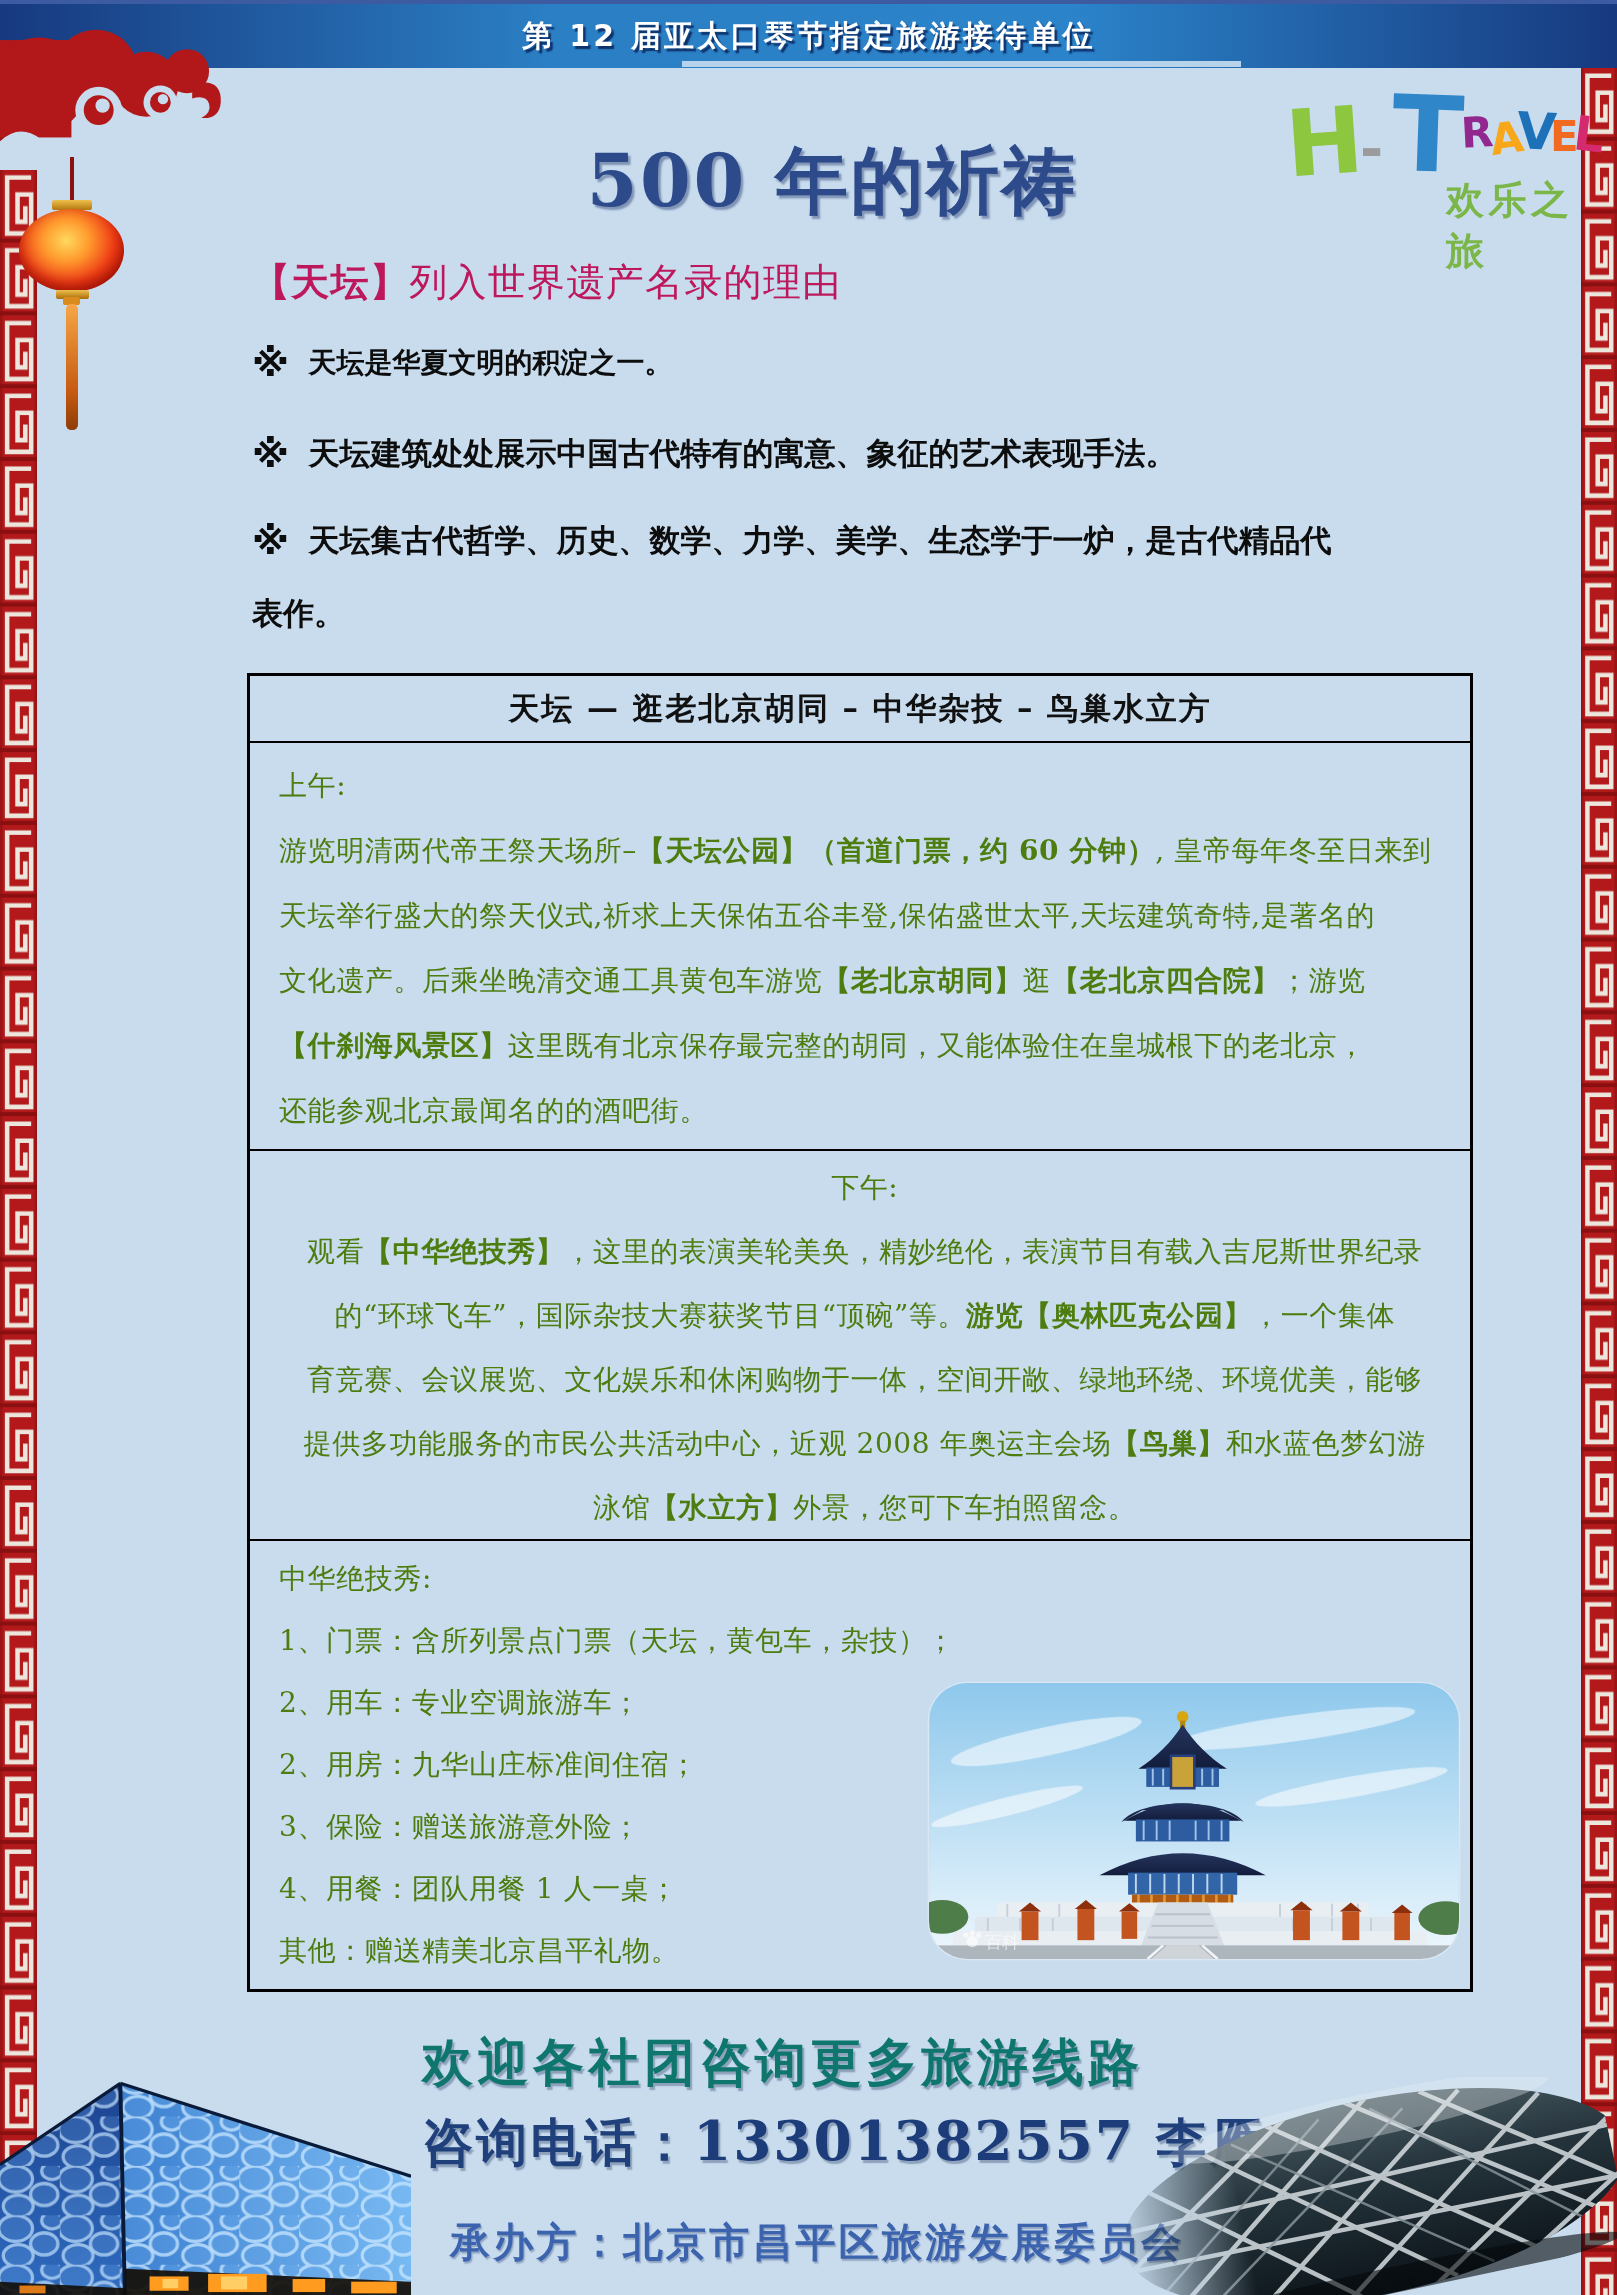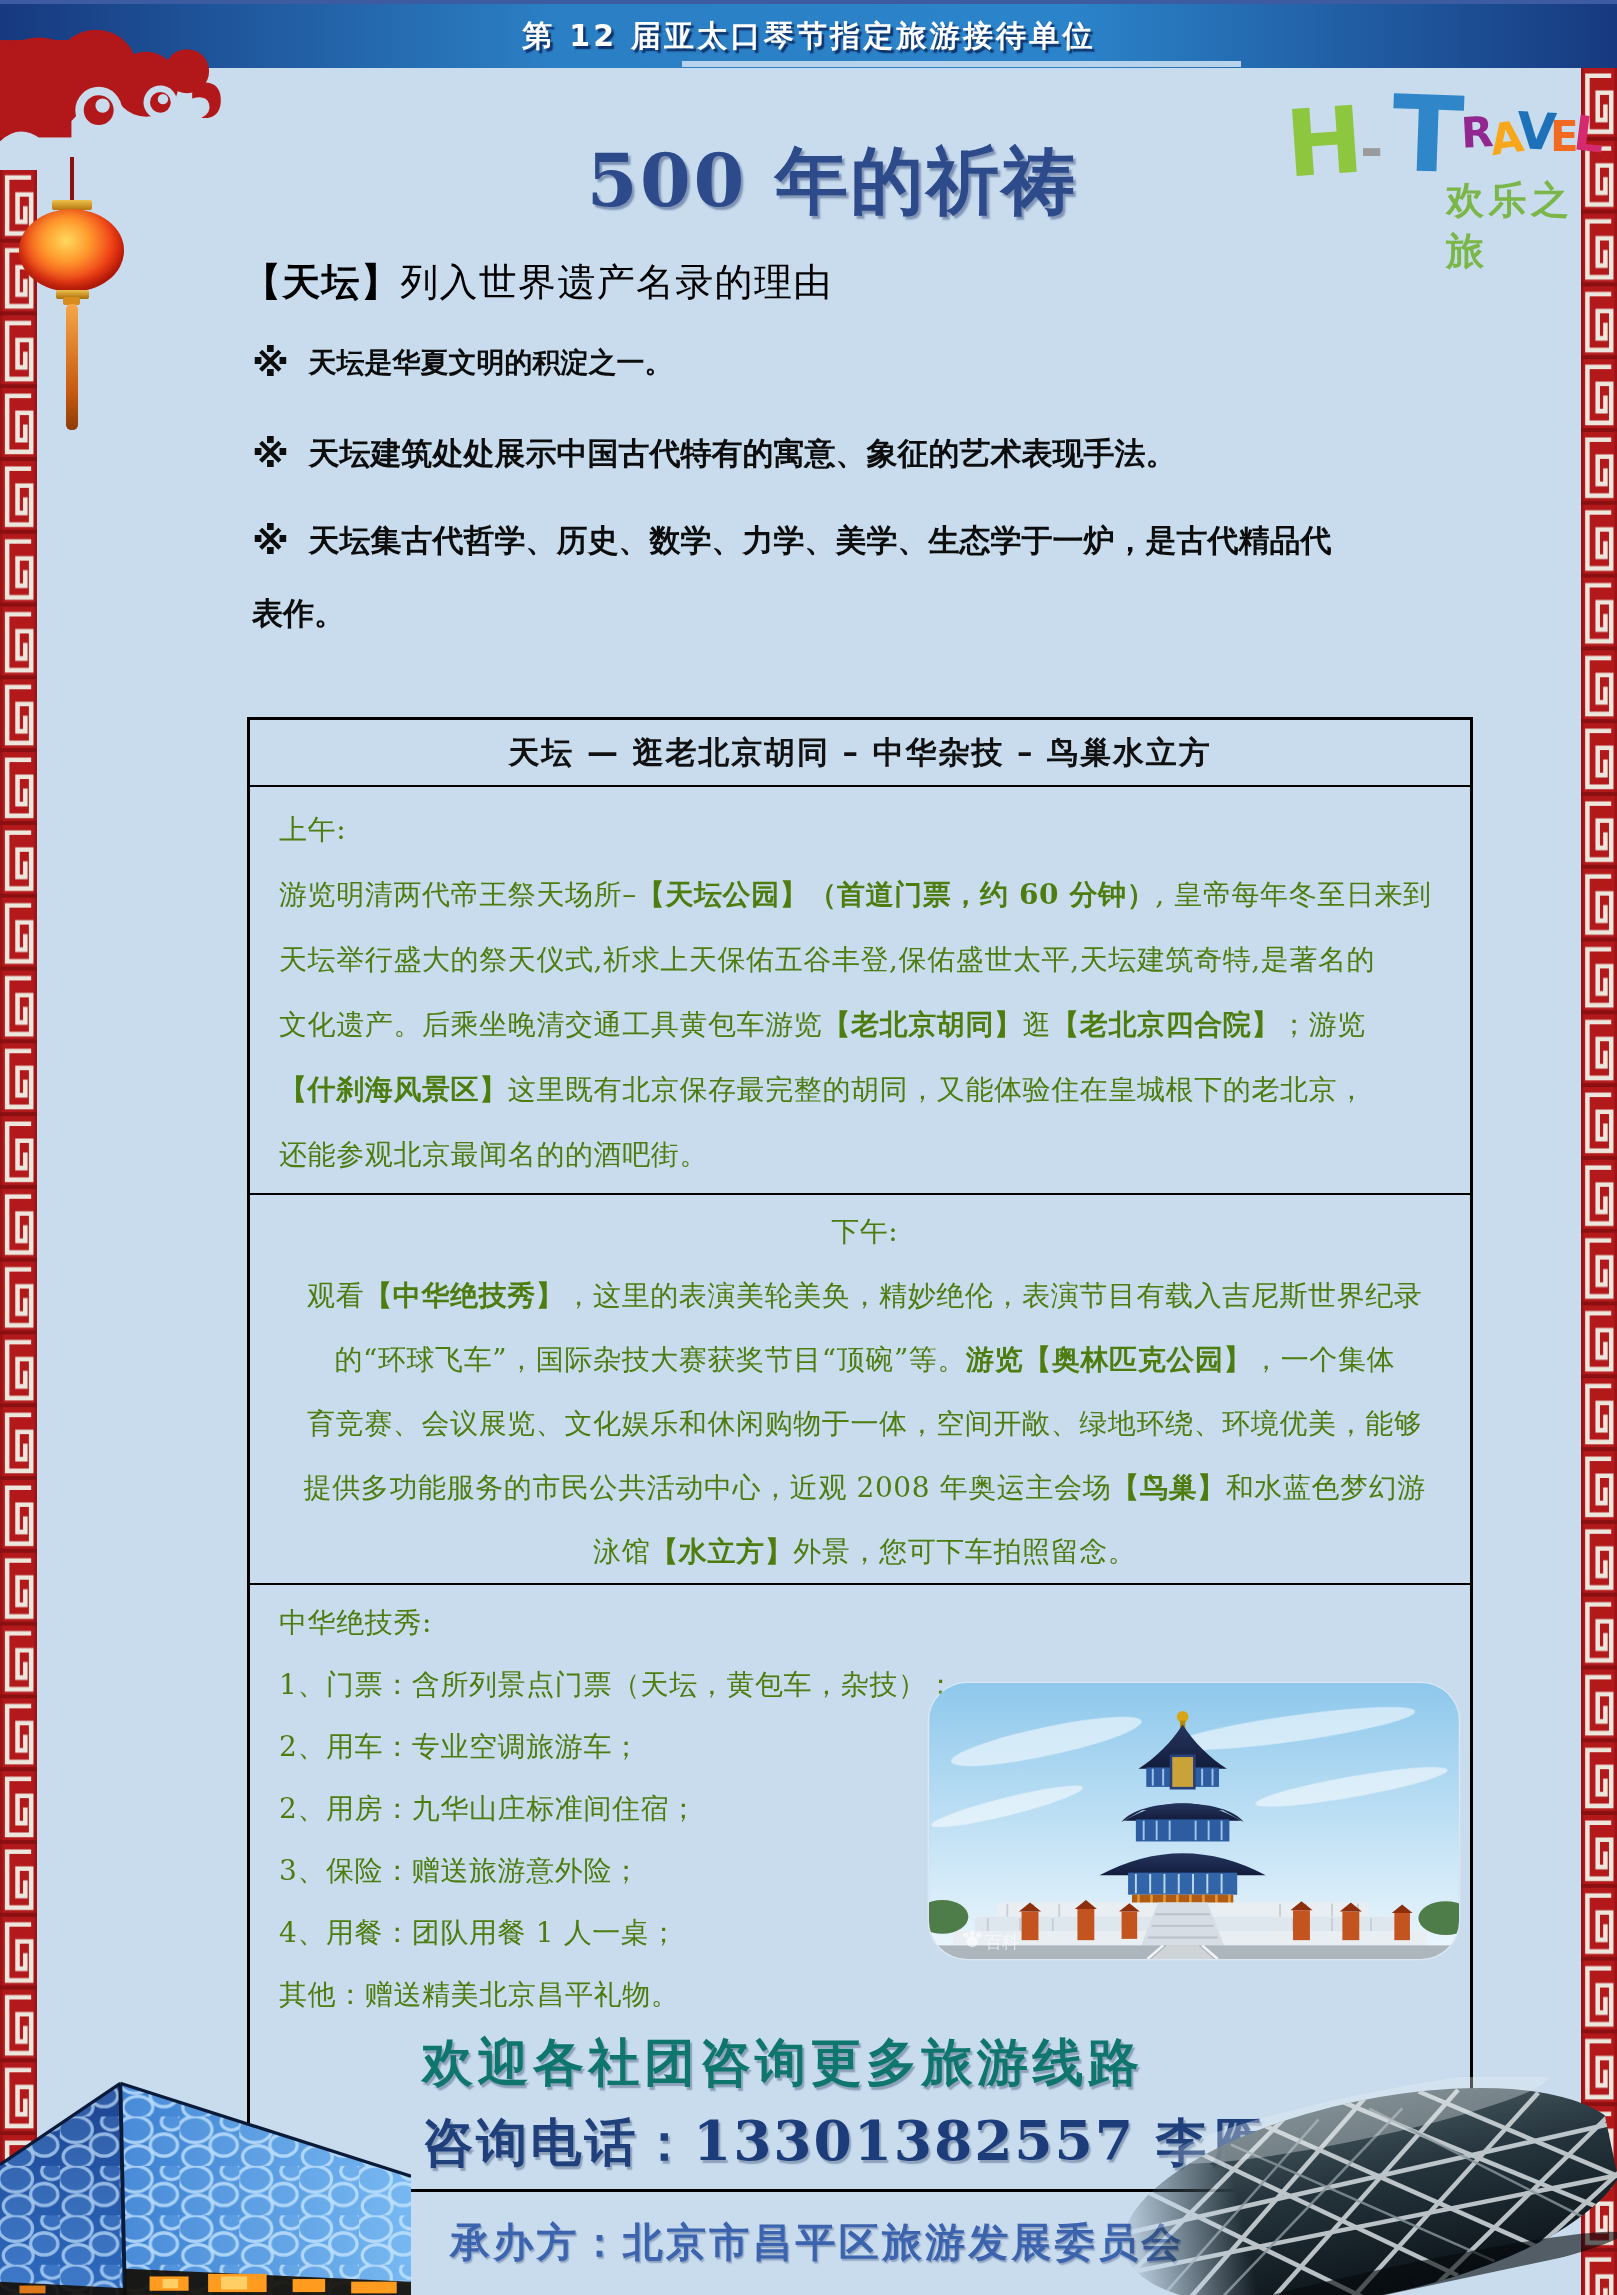--- a/index.html
+++ b/index.html
@@ -50,33 +50,33 @@
   .lg5{left:235px;top:23.4px;font-size:51px;transform:rotate(3deg);}
   .lg6{left:268px;top:32.5px;font-size:42px;}
   .lg7{left:292px;top:27px;font-size:48px;transform:rotate(7deg);}
   .logo-subtitle{position:absolute;left:164px;top:92px;font-size:38px;letter-spacing:4.5px;}
   
   .main-title{
     position:absolute;left:0;top:133px;width:1664px;text-align:center;
     font-weight:bold;font-size:73px;letter-spacing:2.6px;
     text-shadow:2.6px 3.2px 1.9px rgba(40,60,110,.45);
   }
-  .section-heading{position:absolute;left:243px;top:257px;font-size:38px;color:#000000;letter-spacing:1.3px;}
+  .section-heading{position:absolute;left:252px;top:257px;font-size:38px;color:#be185d;letter-spacing:1.3px;}
   .section-heading .bracket{font-weight:bold;}
   .bullet{position:absolute;left:252px;display:flex;align-items:center;
     font-family:"DejaVu Sans","Liberation Sans",sans-serif;font-weight:bold;color:#0d0d0d;}
   .bullet .marker{font-size:38px;margin-right:19.5px;}
   .bullet-1{top:341px;}  .bullet-1 .btext{font-size:28px;}
   .bullet-2{top:432px;}  .bullet-2 .btext{font-size:31px;}
   .bullet-3{top:519px;}  .bullet-3 .btext{font-size:31px;}
   .bullet-cont{position:absolute;left:252px;top:593px;
     font-family:"DejaVu Sans","Liberation Sans",sans-serif;font-weight:bold;font-size:31px;color:#0d0d0d;}
   
-  .itinerary{position:absolute;left:247px;top:673px;width:1226px;height:1475px;
-    border:3.9px solid #000;box-sizing:border-box;margin-top:44px;}
+  .itinerary{position:absolute;left:247px;top:673px;width:1226px;height:1319px;
+    border:3.9px solid #000;box-sizing:border-box;}
   .row{box-sizing:border-box;}
   .row + .row{border-top:2.6px solid #000;}
   .row-header{height:65px;display:flex;align-items:center;justify-content:center;
     font-weight:bold;font-size:31px;letter-spacing:1.9px;}
   .row-morning{height:408px;padding:10.4px 19.5px 0 29px;}
   .row-afternoon{height:390px;padding:5.2px 19.5px 0 29px;}
   .row-standards{height:441px;padding:6.5px 19.5px 0 29px;position:relative;}
   .tline{height:65px;line-height:65px;font-size:28px;letter-spacing:0.6px;white-space:nowrap;color:#4d7c0f;}
   .row-afternoon .tline{height:64px;line-height:64px;text-align:center;}
   .row-standards .tline{height:62px;line-height:62px;}

